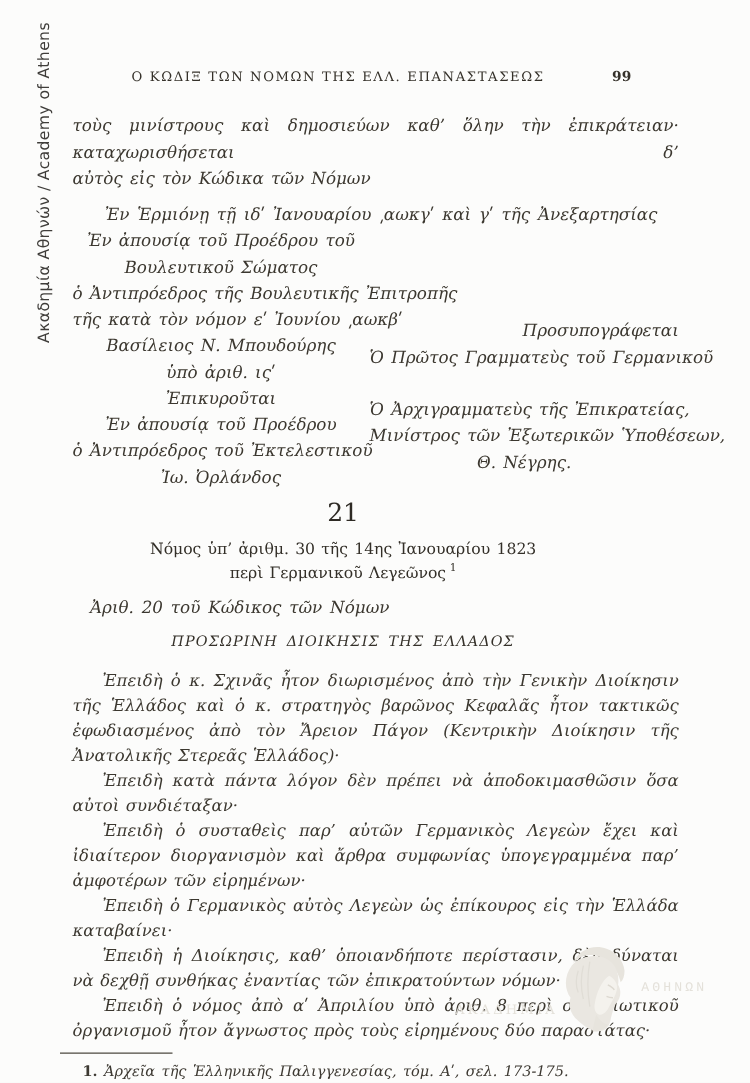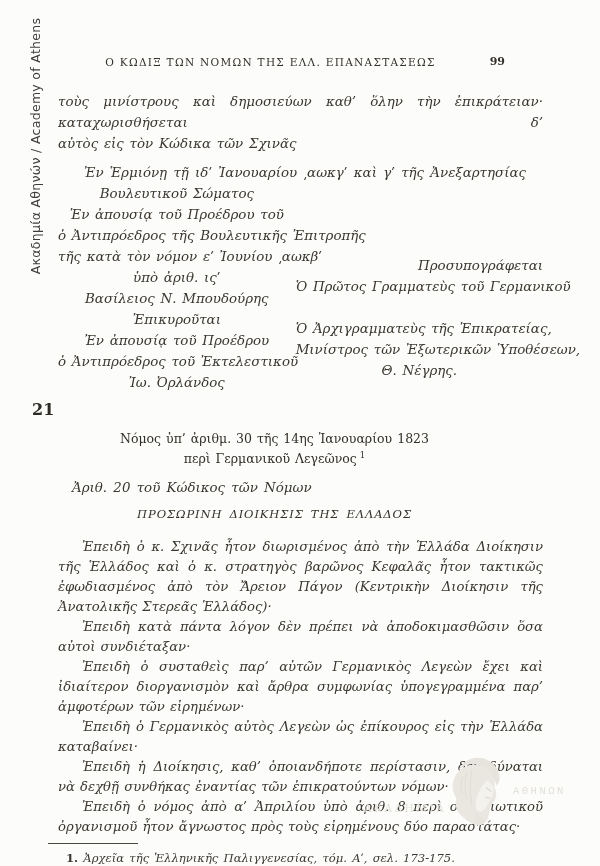--- a/index.html
+++ b/index.html
@@ -77,23 +77,23 @@
     white-space: nowrap;
     word-spacing: 1.5px;
   }
   .sig-first { margin-top: 72px; text-align: right; }
   .sig-gap   { margin-top: 21px; }
 
   .nudge { position: relative; left: -26px; }
 
   .section-number {
     margin-top: 7px;
-    text-align: left;
-    font-weight: bold;
-    font-size: 16px;
+    text-align: center;
+    font-weight: normal;
+    font-size: 20px;
     line-height: 20px;
     color: #2e2a24;
   }
   .law-title {
     margin-top: 10px;
     text-align: center;
     font-size: 12.5px;
     line-height: 17px;
     color: #332f28;
     word-spacing: 1px;
@@ -171,32 +171,32 @@
   <div class="sidebar-watermark">Ακαδημία Αθηνών / Academy of Athens</div>
 
   <header class="running-head">
     <span class="head-title">Ο ΚΩΔΙΞ ΤΩΝ ΝΟΜΩΝ ΤΗΣ ΕΛΛ. ΕΠΑΝΑΣΤΑΣΕΩΣ</span>
     <span class="page-number">99</span>
   </header>
 
   <div class="content">
 
     <p class="intro-line first">τοὺς μινίστρους καὶ δημοσιεύων καθ’ ὅλην τὴν ἐπικράτειαν· καταχωρισθήσεται δ’</p>
-    <p class="intro-line">αὐτὸς εἰς τὸν Κώδικα τῶν Σχινᾶς</p>
+    <p class="intro-line">αὐτὸς εἰς τὸν Κώδικα τῶν Νόμων</p>
 
     <p class="dateline">Ἐν Ἑρμιόνῃ τῇ ιδʹ Ἰανουαρίου ͵αωκγʹ καὶ γʹ τῆς Ἀνεξαρτησίας</p>
 
     <div class="signatures">
       <div class="sig-col-left">
+        <div class="sig-line">Ἐν ἀπουσίᾳ τοῦ Προέδρου τοῦ</div>
         <div class="sig-line">Βουλευτικοῦ Σώματος</div>
-        <div class="sig-line">Ἐν ἀπουσίᾳ τοῦ Προέδρου τοῦ</div>
         <div class="sig-line">ὁ Ἀντιπρόεδρος τῆς Βουλευτικῆς Ἐπιτροπῆς</div>
         <div class="sig-line">τῆς κατὰ τὸν νόμον εʹ Ἰουνίου ͵αωκβʹ</div>
+        <div class="sig-line">Βασίλειος Ν. Μπουδούρης</div>
         <div class="sig-line">ὑπὸ ἀριθ. ιςʹ</div>
-        <div class="sig-line">Βασίλειος Ν. Μπουδούρης</div>
         <div class="sig-line">Ἐπικυροῦται</div>
         <div class="sig-line">Ἐν ἀπουσίᾳ τοῦ Προέδρου</div>
         <div class="sig-line">ὁ Ἀντιπρόεδρος τοῦ Ἐκτελεστικοῦ</div>
         <div class="sig-line">Ἰω. Ὀρλάνδος</div>
       </div>
       <div class="sig-col-right">
         <div class="sig-line sig-first">Προσυπογράφεται</div>
         <div class="sig-line">Ὁ Πρῶτος Γραμματεὺς τοῦ Γερμανικοῦ</div>
         <div class="sig-line sig-gap">Ὁ Ἀρχιγραμματεὺς τῆς Ἐπικρατείας,</div>
         <div class="sig-line">Μινίστρος τῶν Ἐξωτερικῶν Ὑποθέσεων,</div>
@@ -209,21 +209,21 @@
     <div class="law-title nudge">
       <div>Νόμος ὑπ’ ἀριθμ. 30 τῆς 14ης Ἰανουαρίου 1823</div>
       <div><span>περὶ Γερμανικοῦ Λεγεῶνος</span><sup>1</sup></div>
     </div>
 
     <p class="code-ref">Ἀριθ. 20 τοῦ Κώδικος τῶν Νόμων</p>
 
     <div class="section-heading nudge">ΠΡΟΣΩΡΙΝΗ ΔΙΟΙΚΗΣΙΣ ΤΗΣ ΕΛΛΑΔΟΣ</div>
 
     <div class="body-paragraphs">
-      <p class="body-par">Ἐπειδὴ ὁ κ. Σχινᾶς ἦτον διωρισμένος ἀπὸ τὴν Ἑλλάδα Διοίκησιν τῆς Ἑλλάδος καὶ ὁ κ. στρατηγὸς βαρῶνος Κεφαλᾶς ἦτον τακτικῶς ἐφωδιασμένος ἀπὸ τὸν Ἄρειον Πάγον (Κεντρικὴν Διοίκησιν τῆς Ἀνατολικῆς Στερεᾶς Ἑλλάδος)·</p>
+      <p class="body-par">Ἐπειδὴ ὁ κ. Σχινᾶς ἦτον διωρισμένος ἀπὸ τὴν Γενικὴν Διοίκησιν τῆς Ἑλλάδος καὶ ὁ κ. στρατηγὸς βαρῶνος Κεφαλᾶς ἦτον τακτικῶς ἐφωδιασμένος ἀπὸ τὸν Ἄρειον Πάγον (Κεντρικὴν Διοίκησιν τῆς Ἀνατολικῆς Στερεᾶς Ἑλλάδος)·</p>
       <p class="body-par">Ἐπειδὴ κατὰ πάντα λόγον δὲν πρέπει νὰ ἀποδοκιμασθῶσιν ὅσα αὐτοὶ συνδιέταξαν·</p>
       <p class="body-par">Ἐπειδὴ ὁ συσταθεὶς παρ’ αὐτῶν Γερμανικὸς Λεγεὼν ἔχει καὶ ἰδιαίτερον διοργανισμὸν καὶ ἄρθρα συμφωνίας ὑπογεγραμμένα παρ’ ἀμφοτέρων τῶν εἰρημένων·</p>
       <p class="body-par">Ἐπειδὴ ὁ Γερμανικὸς αὐτὸς Λεγεὼν ὡς ἐπίκουρος εἰς τὴν Ἑλλάδα καταβαίνει·</p>
       <p class="body-par">Ἐπειδὴ ἡ Διοίκησις, καθ’ ὁποιανδήποτε περίστασιν, δὲν δύναται νὰ δεχθῇ συνθήκας ἐναντίας τῶν ἐπικρατούντων νόμων·</p>
       <p class="body-par">Ἐπειδὴ ὁ νόμος ἀπὸ αʹ Ἀπριλίου ὑπὸ ἀριθ. 8 περὶ στρατιωτικοῦ ὀργανισμοῦ ἦτον ἄγνωστος πρὸς τοὺς εἰρημένους δύο παραστάτας·</p>
     </div>
 
     <div class="footnote-rule"></div>
     <p class="footnote">
       <span class="fn-marker">1.</span>

